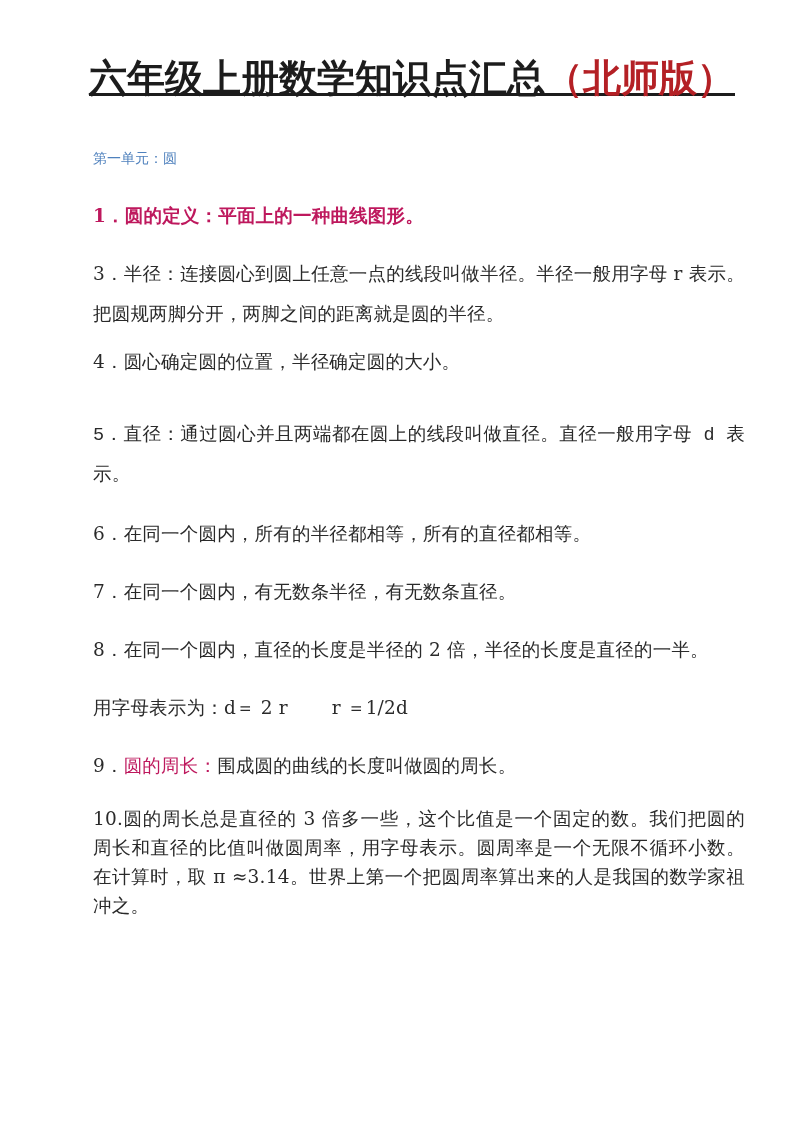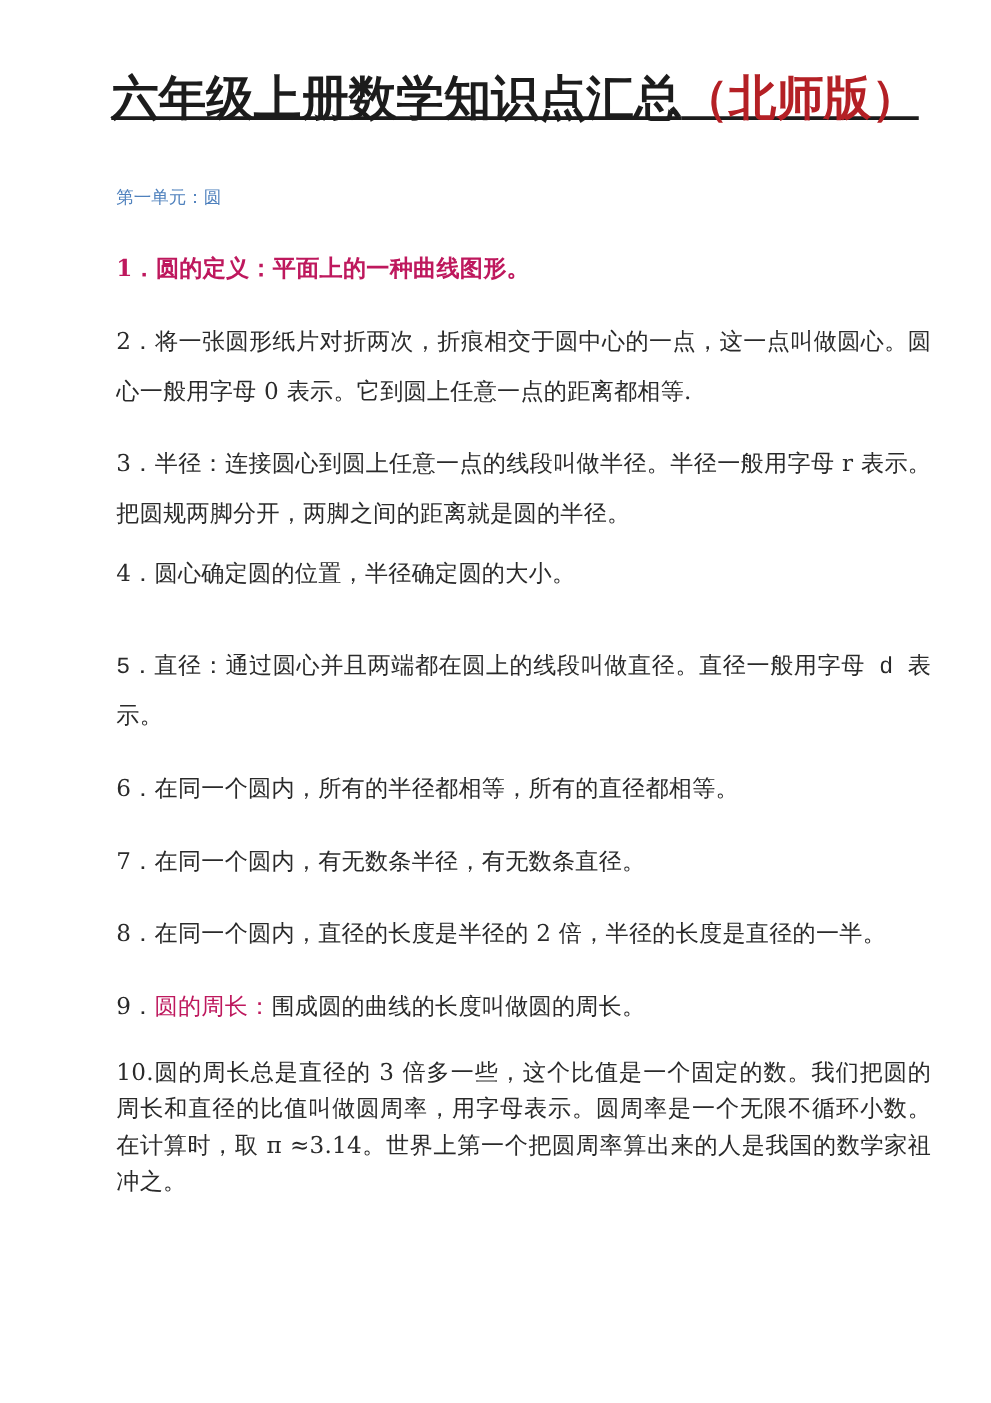--- a/index.html
+++ b/index.html
@@ -70,34 +70,36 @@
   <div class="content">
 
     <div class="doc-title">
       <span>六年级上册数学知识点汇总</span><span class="edition">（北师版）</span>
     </div>
 
     <div class="section-heading">第一单元：圆</div>
 
     <div class="para para-red">1．圆的定义：平面上的一种曲线图形。</div>
 
-    <div class="para">2．将一张圆形纸片对折两次，折痕相交于圆中心的一点，这一点叫做圆心。圆心一般用字母 0 表示。它到圆上任意一点的距离都相等.</div>
 
     <div class="para">3．半径：连接圆心到圆上任意一点的线段叫做半径。半径一般用字母 r 表示。把圆规两脚分开，两脚之间的距离就是圆的半径。</div>
 
     <div class="para para-4">4．圆心确定圆的位置，半径确定圆的大小。</div>
 
     <div class="para para-5">5．直径：通过圆心并且两端都在圆上的线段叫做直径。直径一般用字母 d 表示。</div>
 
     <div class="para">6．在同一个圆内，所有的半径都相等，所有的直径都相等。</div>
 
     <div class="para">7．在同一个圆内，有无数条半径，有无数条直径。</div>
 
     <div class="para">8．在同一个圆内，直径的长度是半径的 2 倍，半径的长度是直径的一半。</div>
 
+    <div class="para">
+      <span>用字母表示为：</span><span>d＝ 2 r</span><span class="formula-2">r ＝1/2d</span>
+    </div>
 
 
     <div class="para">
       <span>9．</span><span class="term-red">圆的周长：</span><span>围成圆的曲线的长度叫做圆的周长。</span>
     </div>
 
     <div class="para para-10">10.圆的周长总是直径的 3 倍多一些，这个比值是一个固定的数。我们把圆的周长和直径的比值叫做圆周率，用字母表示。圆周率是一个无限不循环小数。在计算时，取 π ≈3.14。世界上第一个把圆周率算出来的人是我国的数学家祖冲之。</div>
 
   </div>
 </div>

